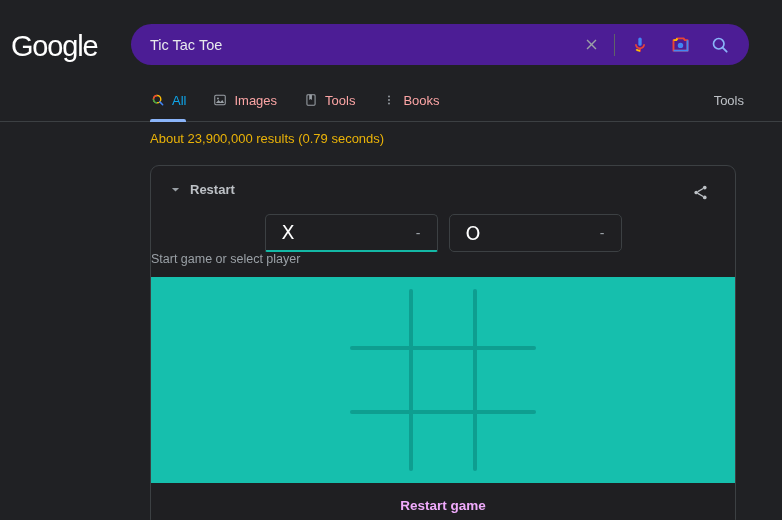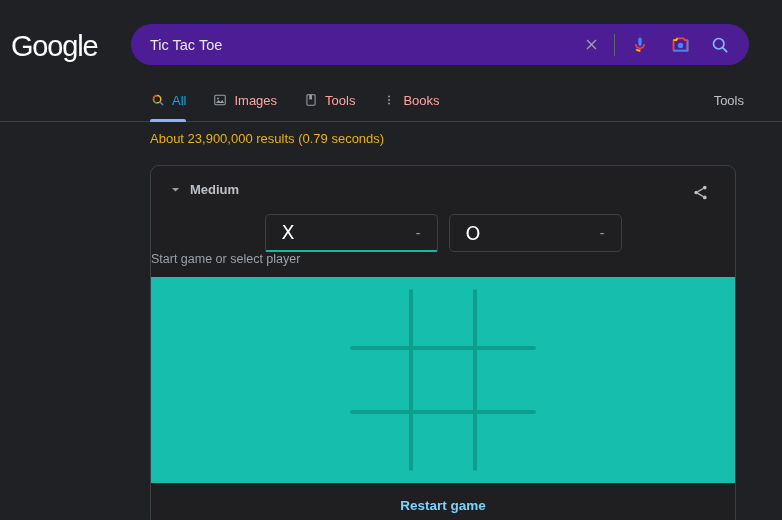--- a/index.html
+++ b/index.html
@@ -291,21 +291,21 @@
   
   #card-bottom {
     height: 44px;
     display: flex;
     align-items: center;
     justify-content: center;
     background: #1f1f22;
   }
   #restart-btn {
     font-size: 13.5px;
-    color: #7dd3fc;
+    color: #f0abfc;
     font-weight: bold;
     cursor: pointer;
     background: none;
     border: none;
     font-family: "Liberation Sans", sans-serif;
   }
 </style>
 </head>
 <body>
 
@@ -406,21 +406,21 @@
 <div id="result-count">About 23,900,000 results (0.79 seconds)</div>
 
 <div id="game-card">
 
   <div id="card-top">
 
     <div id="difficulty">
       <svg id="diff-caret" viewBox="0 0 10 10">
         <path d="M1 3.2L5 7.2 9 3.2z" fill="#9aa0a6"></path>
       </svg>
-      <span id="diff-label">Medium</span>
+      <span id="diff-label">Restart</span>
     </div>
 
     <div id="share-btn">
       <svg width="17" height="17" viewBox="0 0 24 24">
         <circle cx="18" cy="5" r="2.6" fill="#bdc1c6"></circle>
         <circle cx="6" cy="12" r="2.6" fill="#bdc1c6"></circle>
         <circle cx="18" cy="19" r="2.6" fill="#bdc1c6"></circle>
         <line x1="8.2" y1="10.8" x2="15.8" y2="6.3" stroke="#bdc1c6" stroke-width="1.8"></line>
         <line x1="8.2" y1="13.2" x2="15.8" y2="17.7" stroke="#bdc1c6" stroke-width="1.8"></line>
       </svg>

